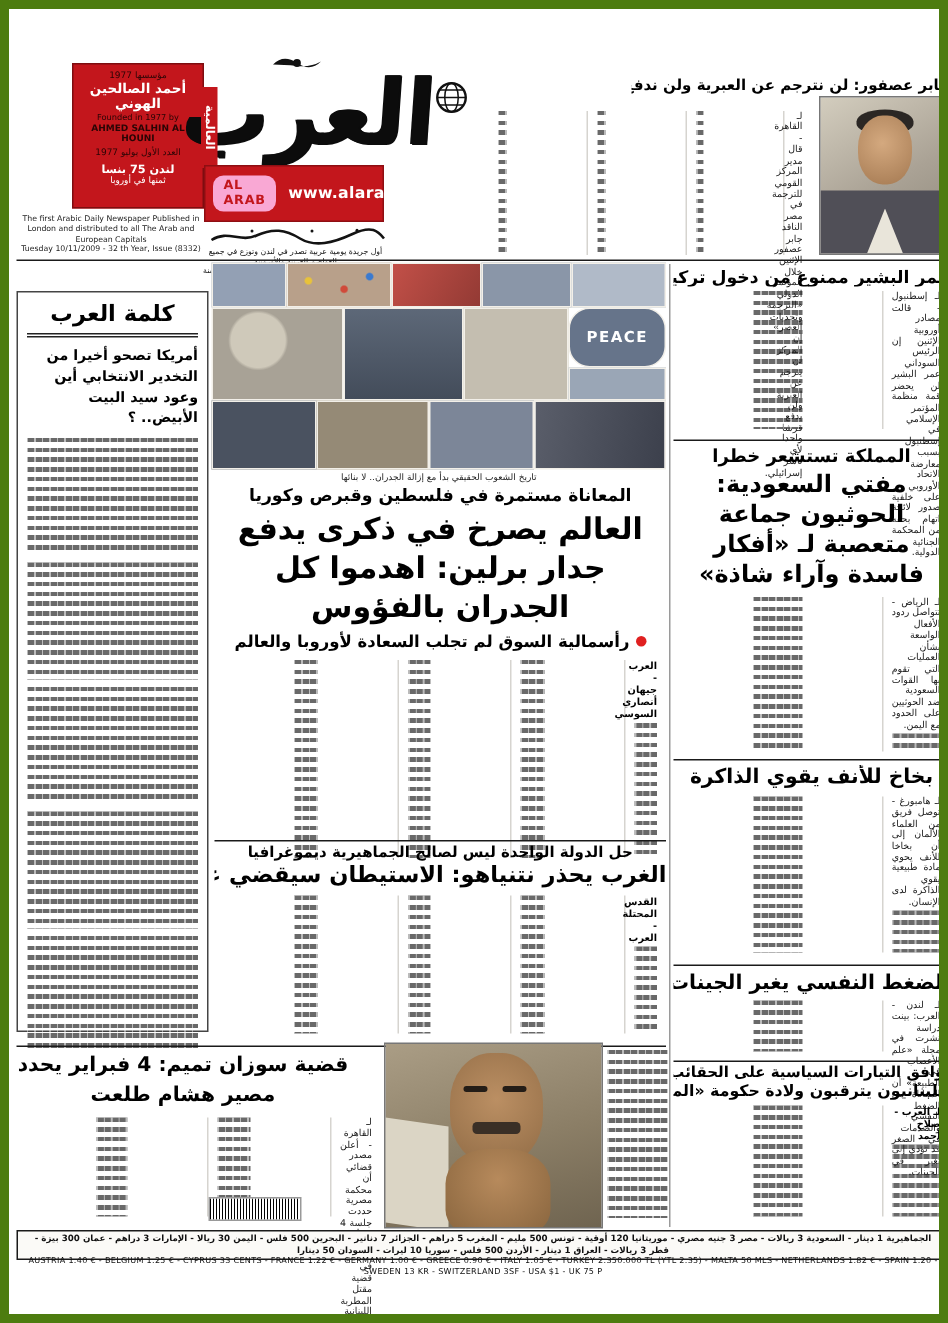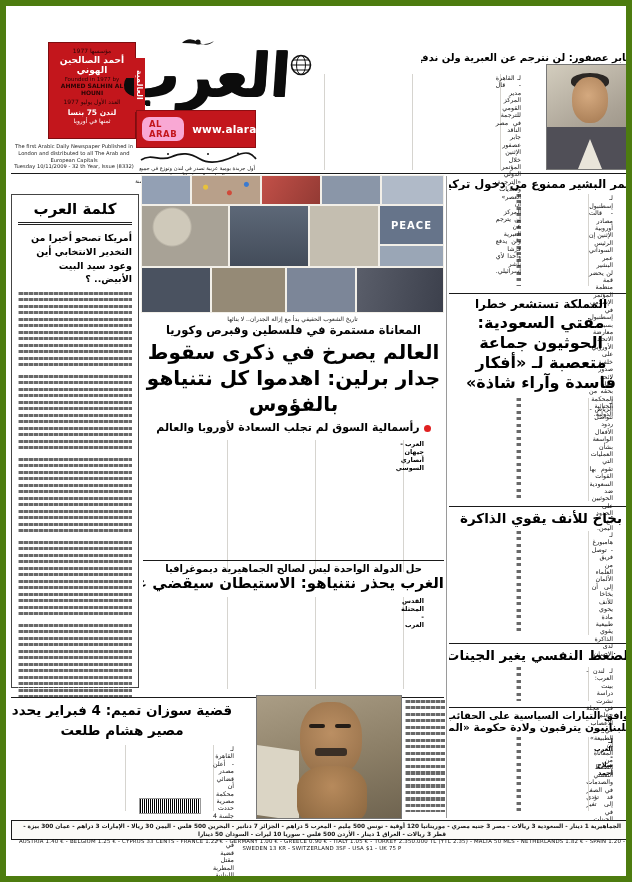--- a/index.html
+++ b/index.html
@@ -6,21 +6,21 @@
   *{box-sizing:border-box;font-family:"DejaVu Sans",sans-serif;}
   .sheet{position:relative;width:632px;height:882px;background:#fff;margin:0 auto;overflow:hidden;border:6px solid #4d7c0f;}
   .abs{position:absolute;}
   .rtl{direction:rtl;}
   .c{text-align:center;}
   .rule{position:absolute;height:1px;background:#1a1a1a;}
   .vrule{position:absolute;width:1px;background:#9a9a9a;}
 
   
   .cols{display:flex;}
-  .col{flex:1;display:flex;flex-direction:row;padding:0 20px;min-width:0;margin-left:47px;}
+  .col{flex:1;display:flex;flex-direction:column;padding:0 6px;min-width:0;margin-left:47px;}
   .col:not(:last-child){border-left:1px solid #d6d4cf;}
   .greek{flex:1;opacity:.78;filter:blur(.25px);
     background-image:
       repeating-linear-gradient(90deg, rgba(255,255,255,.55) 0 1px, transparent 1px 5px),
       repeating-linear-gradient(180deg, rgba(30,30,30,.85) 0 3px, transparent 3px 6.5px);}
   .lead{margin:0 0 2px;font-size:6.3px;line-height:1.18;text-align:justify;color:#141414;}
   .byline{margin:0 0 2px;font-size:6.5px;font-weight:bold;color:#000;}
 
   
   .kicker{font-weight:bold;color:#000;}
@@ -46,21 +46,21 @@
 
   
   .opinionbox{border:1px solid #444;padding:5px 6px;}
   .opinion-title{font-size:15px;font-weight:900;text-align:center;border-bottom:3px double #222;padding-bottom:4px;margin-bottom:6px;}
   .opinion-h{font-size:9.5px;font-weight:900;text-align:right;line-height:1.45;margin-bottom:6px;}
   .opar{height:78px;margin-bottom:5px;}
 
   
   .collage{background:#fff;}
   .tile{position:absolute;border:1px solid #f2efe8;}
-  .peace{display:flex;align-items:center;justify-content:center;color:#fff;font-weight:900;font-size:10px;letter-spacing:1px;}
+  .peace{display:flex;align-items:center;justify-content:center;color:#fff;font-weight:900;font-size:10px;letter-spacing:1px;border-radius:14px;}
   .cap{font-size:6px;color:#222;}
 
   
   .ph{overflow:hidden;position:absolute;}
   .ph-asfour{background:linear-gradient(150deg,#d3cdbe 0%,#aaa295 55%,#8e887b 100%);}
   .ph .hair{position:absolute;background:#2b2724;border-radius:50% 50% 40% 40%;}
   .ph .face{position:absolute;background:radial-gradient(circle at 45% 40%,#d4a97f,#ad825a 80%);border-radius:46%;}
   .ph .suit{position:absolute;background:#504f57;}
   .ph .shirt{position:absolute;background:#e9e5da;clip-path:polygon(50% 0,100% 100%,0 100%);}
   .ph-talaat{background:linear-gradient(165deg,#aa9d85 0%,#8b7e66 55%,#6f6450 100%);}
@@ -251,21 +251,21 @@
     <div class="opinion-h rtl">أمريكا تصحو أخيرا من التخدير الانتخابي أين وعود سيد البيت الأبيض.. ؟</div>
     <div class="greek opar"></div>
     <div class="greek opar"></div>
     <div class="greek opar"></div>
     <div class="greek opar"></div>
     <div class="greek opar" style="margin-bottom:0;"></div>
   </div>
 
   <div class="abs" style="left:137px;top:317px;width:301px;height:236px;">
     <div class="kicker c rtl" style="font-size:11.5px;">المعاناة مستمرة في فلسطين وقبرص وكوريا</div>
-    <div class="headline c rtl" style="font-size:20px;line-height:1.3;margin-top:2px;">العالم يصرخ في ذكرى سقوط جدار برلين: اهدموا كل نتنياهو بالفؤوس</div>
+    <div class="headline c rtl" style="font-size:20px;line-height:1.3;margin-top:2px;">العالم يصرخ في ذكرى يدفع جدار برلين: اهدموا كل الجدران بالفؤوس</div>
     <div class="c rtl" style="margin-top:4px;font-size:11px;font-weight:bold;">
       <span class="dotred"></span><span>رأسمالية السوق لم تجلب السعادة لأوروبا والعالم</span>
     </div>
     <div class="cols rtl" style="height:132px;margin-top:6px;">
       <div class="col">
           <p class="byline rtl">العرب - جيهان أنصاري السوسي</p>
           <div class="greek"></div>
         </div>
       <div class="col">
           <div class="greek"></div>

